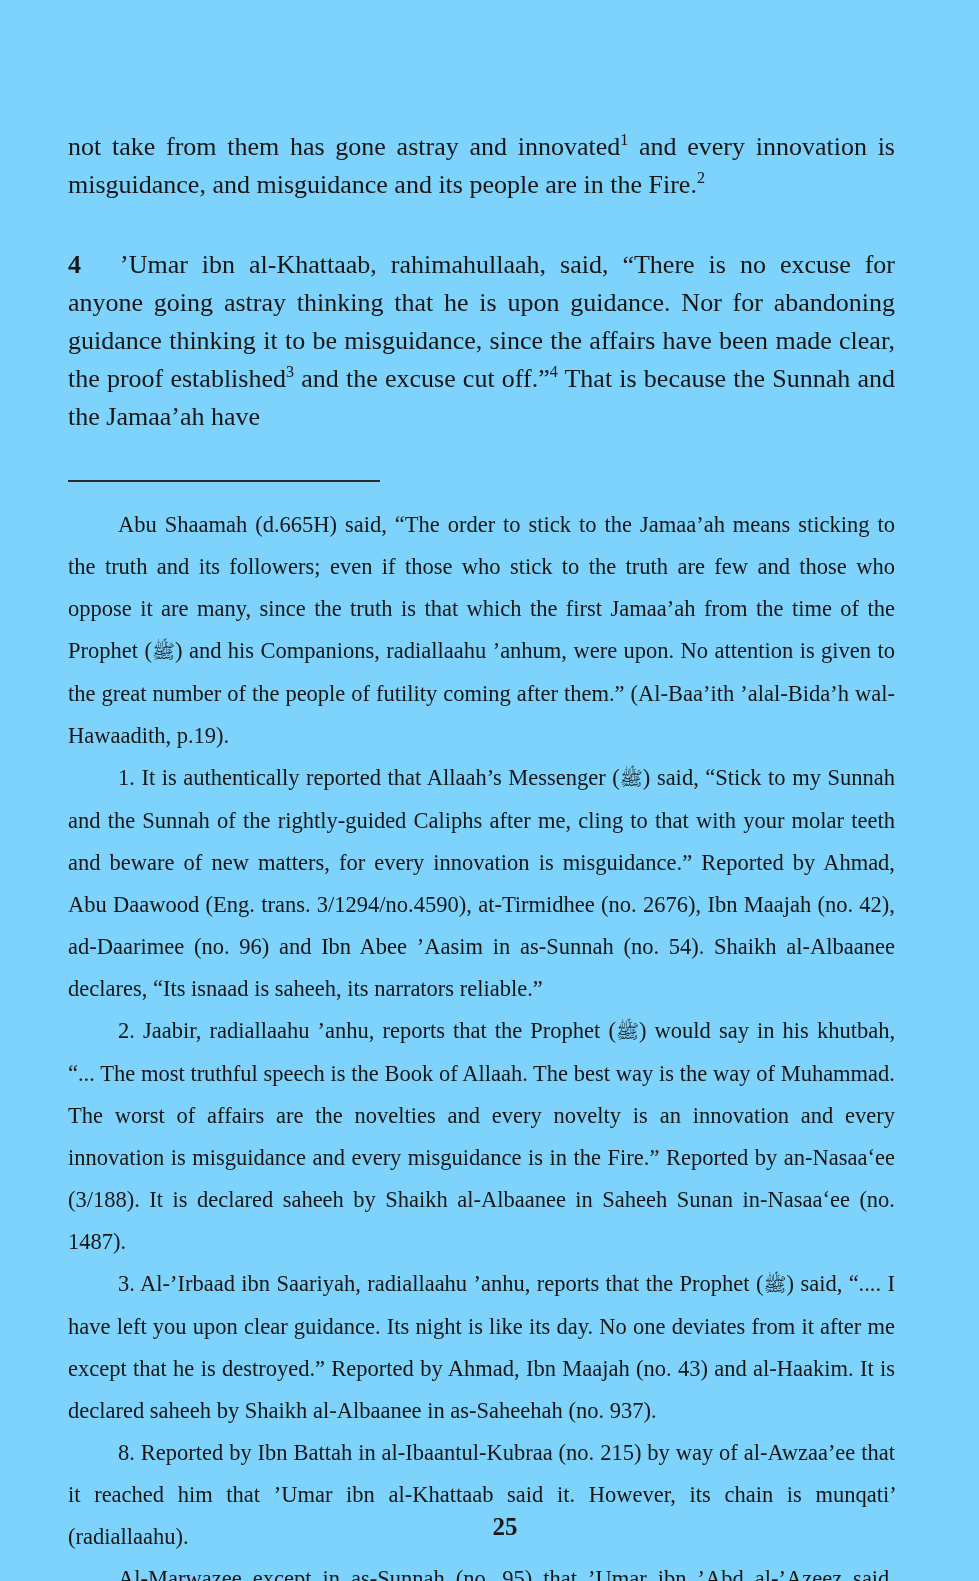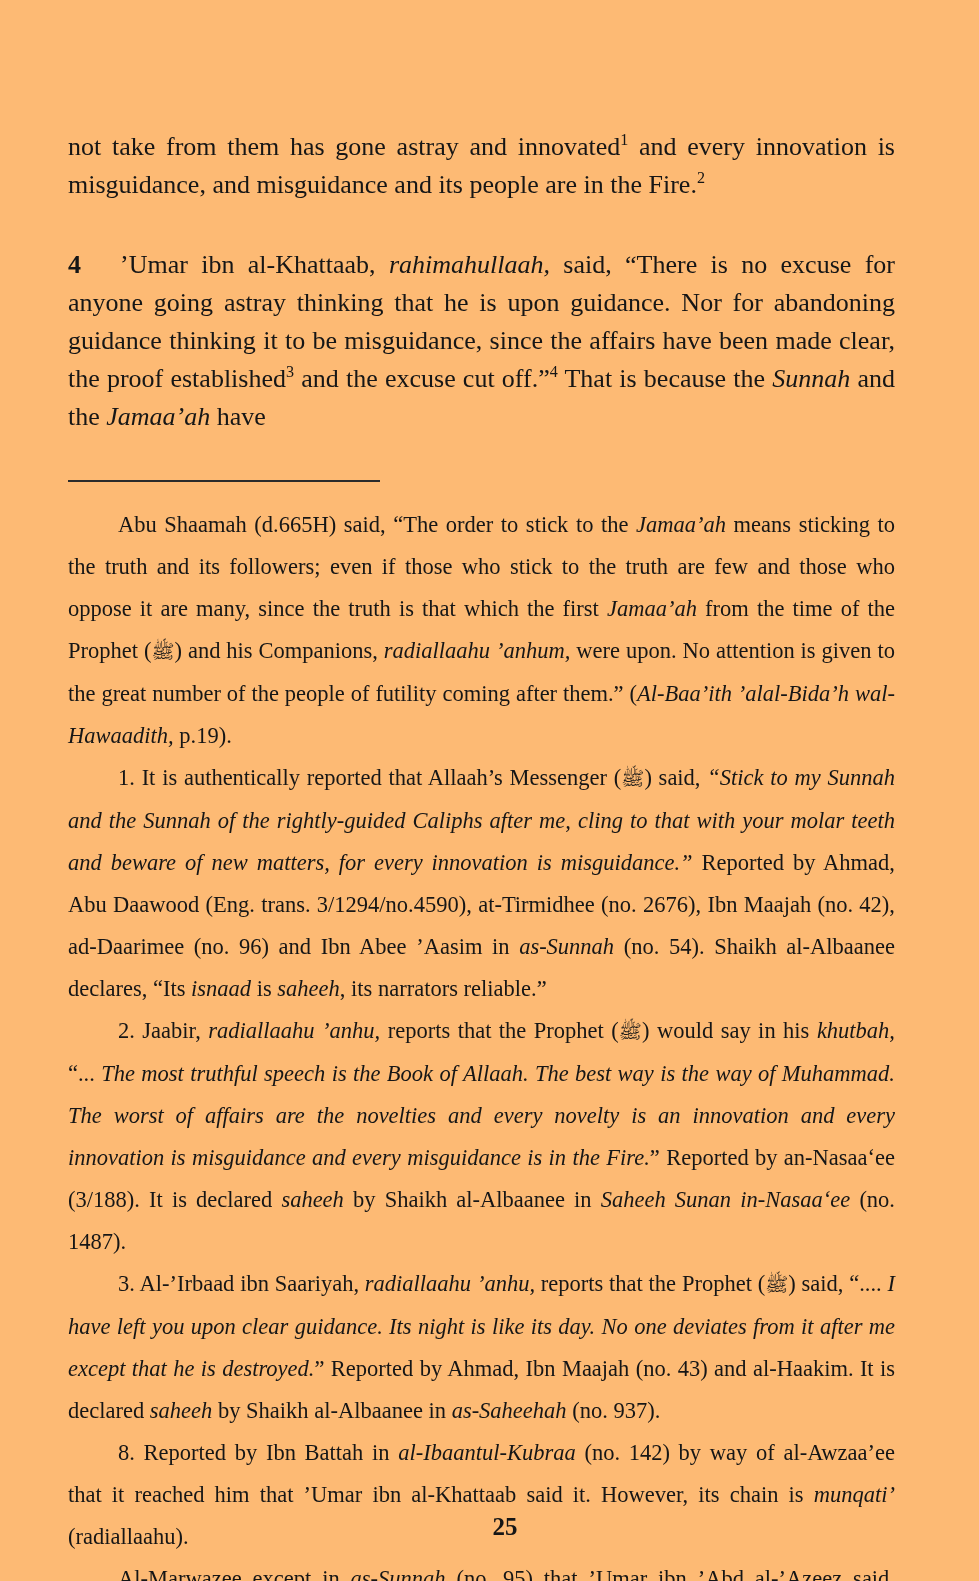--- a/index.html
+++ b/index.html
@@ -3,35 +3,35 @@
 <meta charset="utf-8">
 <style>
   html, body { margin: 0; padding: 0; }
   body { background: #f2f1ed; }
   .page {
     position: relative;
     width: 979px;
     height: 1581px;
     box-sizing: border-box;
     margin: 0 auto;
-    background: #fdba74;
+    background: #7dd3fc;
     padding: 128px 84px 0 68px;
     font-family: "Liberation Serif", "DejaVu Serif", serif;
     color: #161616;
     overflow: hidden;
   }
   .body-text p {
     margin: 0;
     font-size: 26px;
     line-height: 38px;
     text-align: justify;
   }
   .body-text p.spaced { margin-top: 42px; }
   .bd { font-weight: bold; }
-  .it { font-style: italic; }
+  .it { }
   sup {
     font-size: 0.62em;
     line-height: 0;
     vertical-align: super;
   }
   .fn-rule {
     border: 0;
     border-top: 2px solid #2b2b2b;
     width: 312px;
     margin: 44px 0 22px 0;
@@ -68,19 +68,19 @@
       <p class="spaced"><span class="bd">4</span><span>  </span><span>’Umar ibn al-Khattaab, </span><span class="it">rahimahullaah,</span><span> said, “There is no excuse for anyone going astray thinking that he is upon guidance. Nor for abandoning guidance thinking it to be misguidance, since the affairs have been made clear, the proof established</span><sup>3</sup><span> and the excuse cut off.”</span><sup>4</sup><span> That is because the </span><span class="it">Sunnah</span><span> and the </span><span class="it">Jamaa’ah</span><span> have</span></p>
     </div>
 
   <hr class="fn-rule">
 
   <div class="footnotes">
       <p><span>Abu Shaamah (d.665H) said, “The order to stick to the </span><span class="it">Jamaa’ah</span><span> means sticking to the truth and its followers; even if those who stick to the truth are few and those who oppose it are many, since the truth is that which the first </span><span class="it">Jamaa’ah</span><span> from the time of the Prophet (</span><span class="glyph">ﷺ</span><span>) and his Companions, </span><span class="it">radiallaahu ’anhum,</span><span> were upon. No attention is given to the great number of the people of futility coming after them.” (</span><span class="it">Al-Baa’ith ’alal-Bida’h wal-Hawaadith,</span><span> p.19).</span></p>
       <p><span>1. It is authentically reported that Allaah’s Messenger (</span><span class="glyph">ﷺ</span><span>) said, </span><span class="it">“Stick to my Sunnah and the Sunnah of the rightly-guided Caliphs after me, cling to that with your molar teeth and beware of new matters, for every innovation is misguidance.”</span><span> Reported by Ahmad, Abu Daawood (Eng. trans. 3/1294/no.4590), at-Tirmidhee (no. 2676), Ibn Maajah (no. 42), ad-Daarimee (no. 96) and Ibn Abee ’Aasim in </span><span class="it">as-Sunnah</span><span> (no. 54). Shaikh al-Albaanee declares, “Its </span><span class="it">isnaad</span><span> is </span><span class="it">saheeh</span><span>, its narrators reliable.”</span></p>
       <p><span>2. Jaabir, </span><span class="it">radiallaahu ’anhu,</span><span> reports that the Prophet (</span><span class="glyph">ﷺ</span><span>) would say in his </span><span class="it">khutbah,</span><span> “... </span><span class="it">The most truthful speech is the Book of Allaah. The best way is the way of Muhammad. The worst of affairs are the novelties and every novelty is an innovation and every innovation is misguidance and every misguidance is in the Fire.</span><span>” Reported by an-Nasaa‘ee (3/188). It is declared </span><span class="it">saheeh</span><span> by Shaikh al-Albaanee in </span><span class="it">Saheeh Sunan in-Nasaa‘ee</span><span> (no. 1487).</span></p>
       <p><span>3. Al-’Irbaad ibn Saariyah, </span><span class="it">radiallaahu ’anhu,</span><span> reports that the Prophet (</span><span class="glyph">ﷺ</span><span>) said, “.... </span><span class="it">I have left you upon clear guidance. Its night is like its day. No one deviates from it after me except that he is destroyed.</span><span>” Reported by Ahmad, Ibn Maajah (no. 43) and al-Haakim. It is declared </span><span class="it">saheeh</span><span> by Shaikh al-Albaanee in </span><span class="it">as-Saheehah</span><span> (no. 937).</span></p>
-      <p><span>8. Reported by Ibn Battah in </span><span class="it">al-Ibaantul-Kubraa</span><span> (no. 142) by way of al-Awzaa’ee that it reached him that ’Umar ibn al-Khattaab said it. However, its chain is </span><span class="it">munqati’</span><span> (radiallaahu).</span></p>
+      <p><span>8. Reported by Ibn Battah in </span><span class="it">al-Ibaantul-Kubraa</span><span> (no. 215) by way of al-Awzaa’ee that it reached him that ’Umar ibn al-Khattaab said it. However, its chain is </span><span class="it">munqati’</span><span> (radiallaahu).</span></p>
       <p><span>Al-Marwazee except in </span><span class="it">as-Sunnah</span><span> (no. 95) that ’Umar ibn ’Abd al-’Azeez said, “There is no excuse for anyone, after the </span><span class="it">Caliphs,</span><span> to be misguided upon error which he thought was guidance.”</span></p>
     </div>
 
   <div class="page-number">25</div>
 
 </div>
 
 </body></html>

